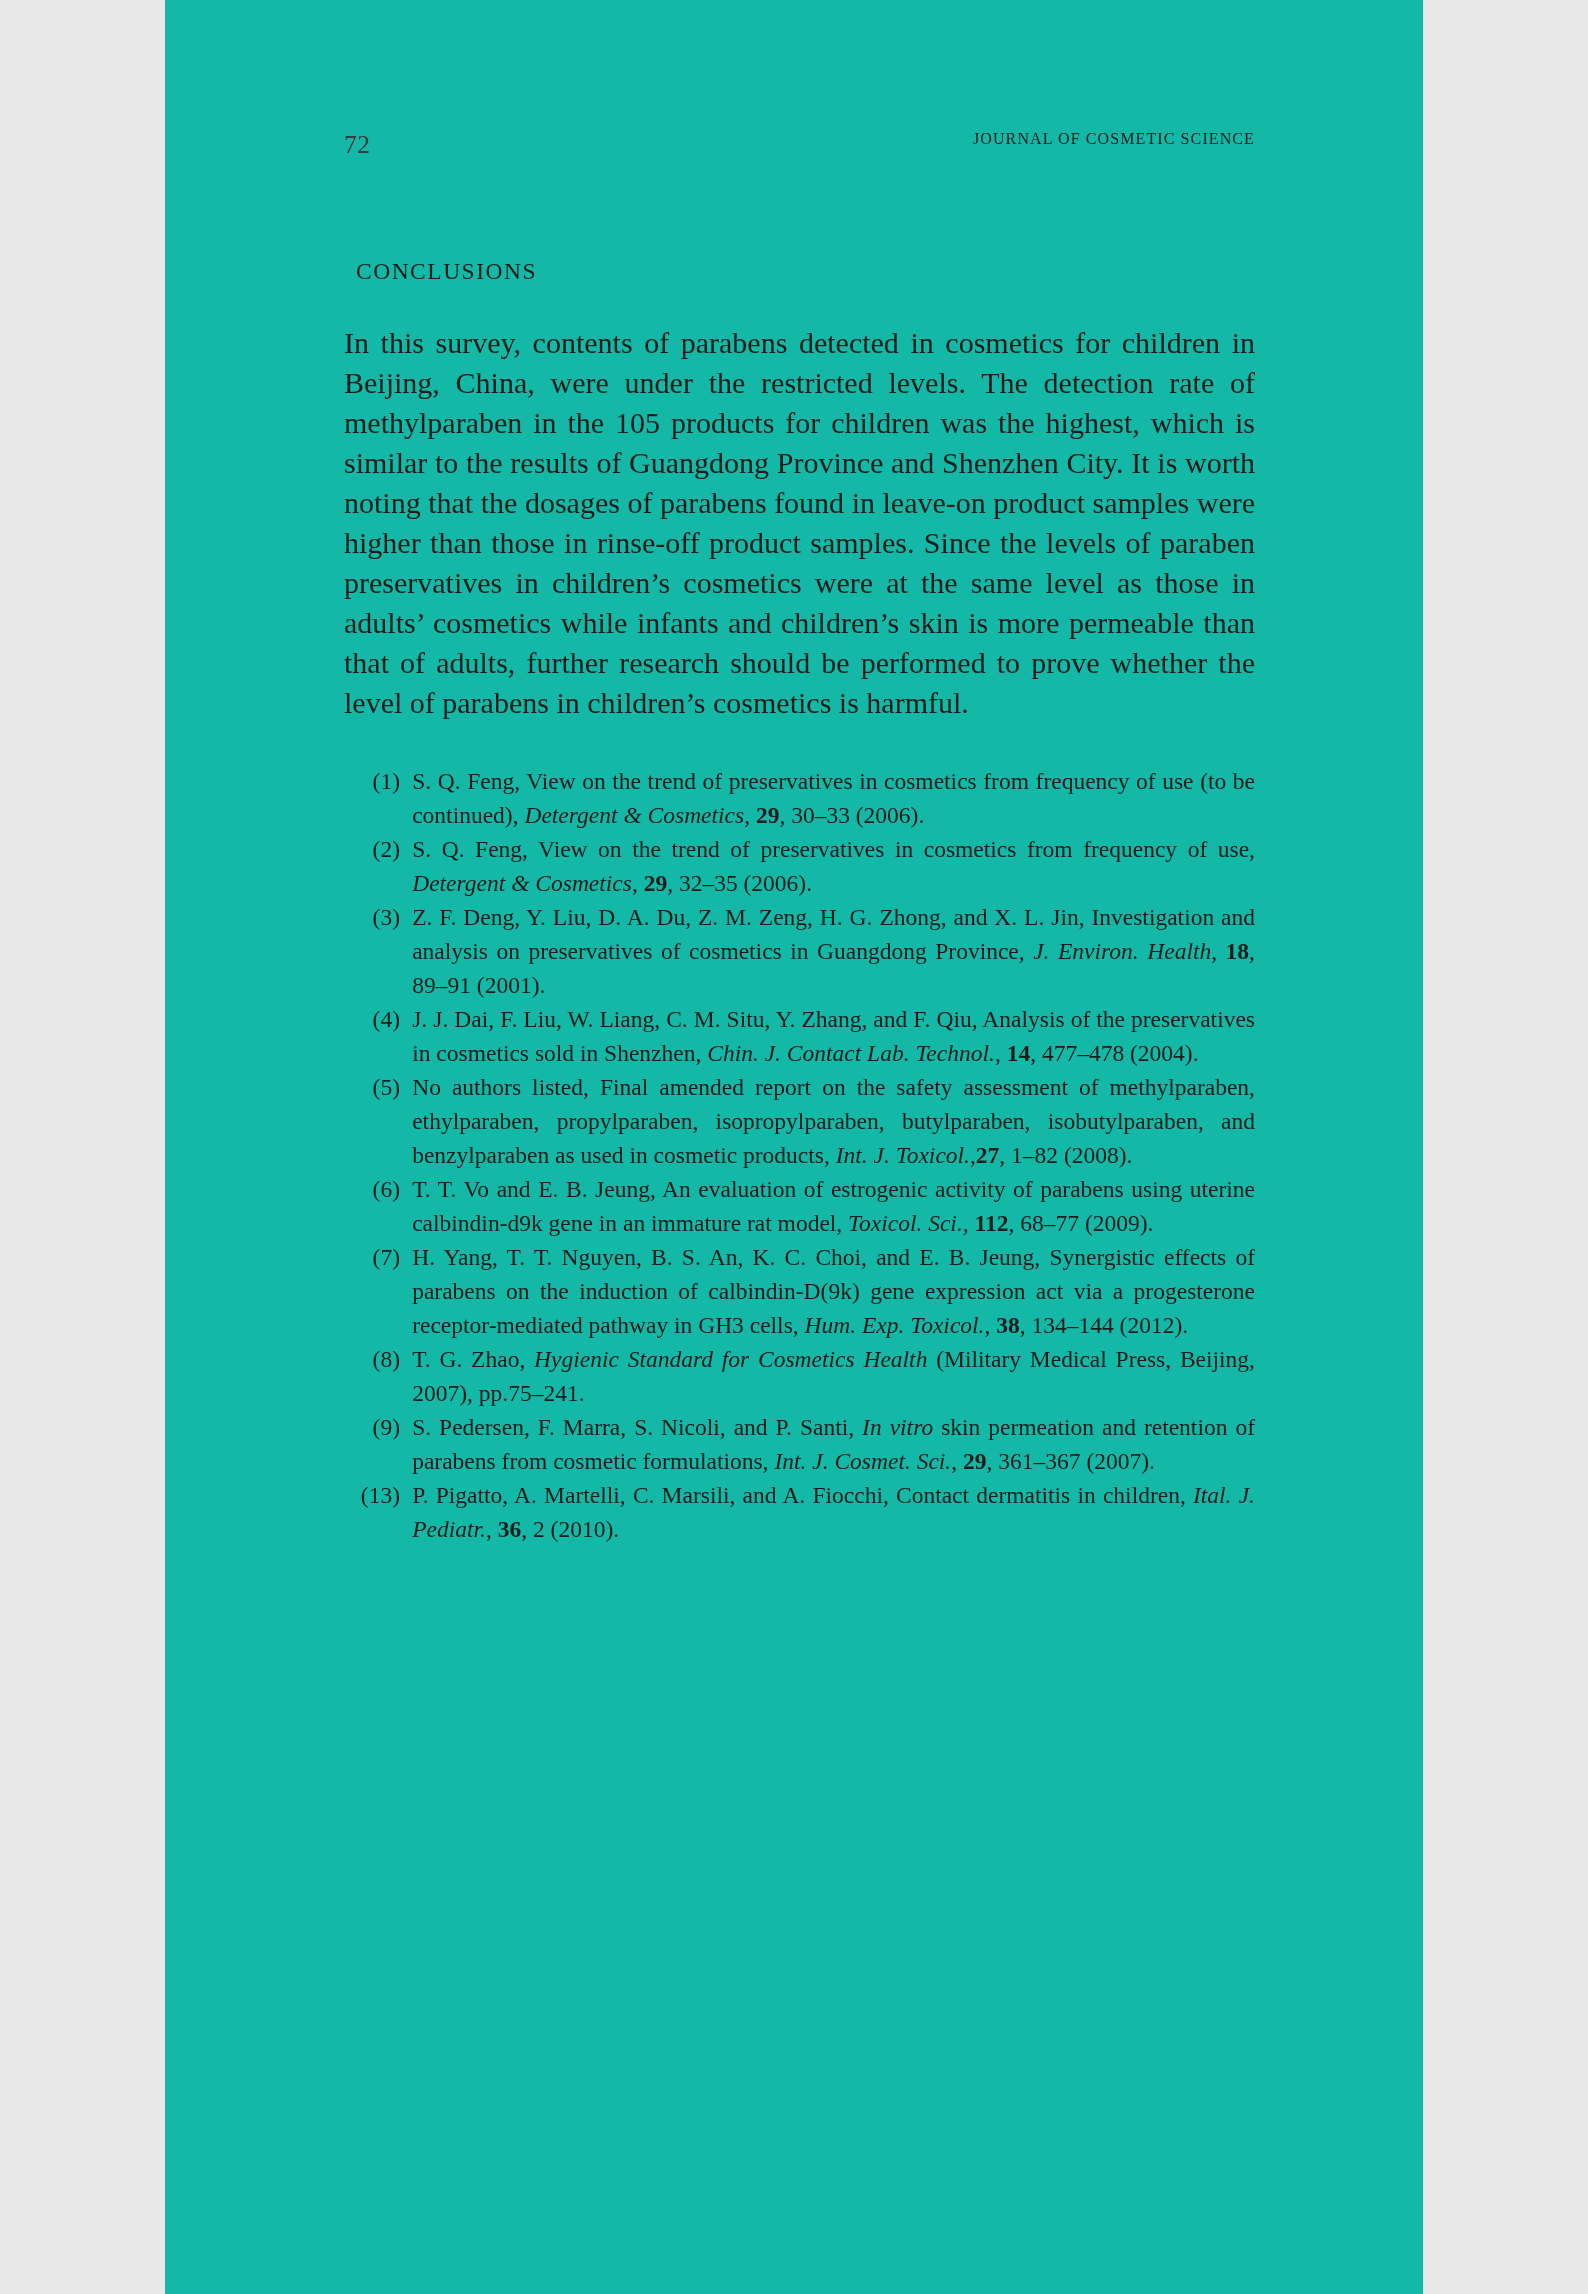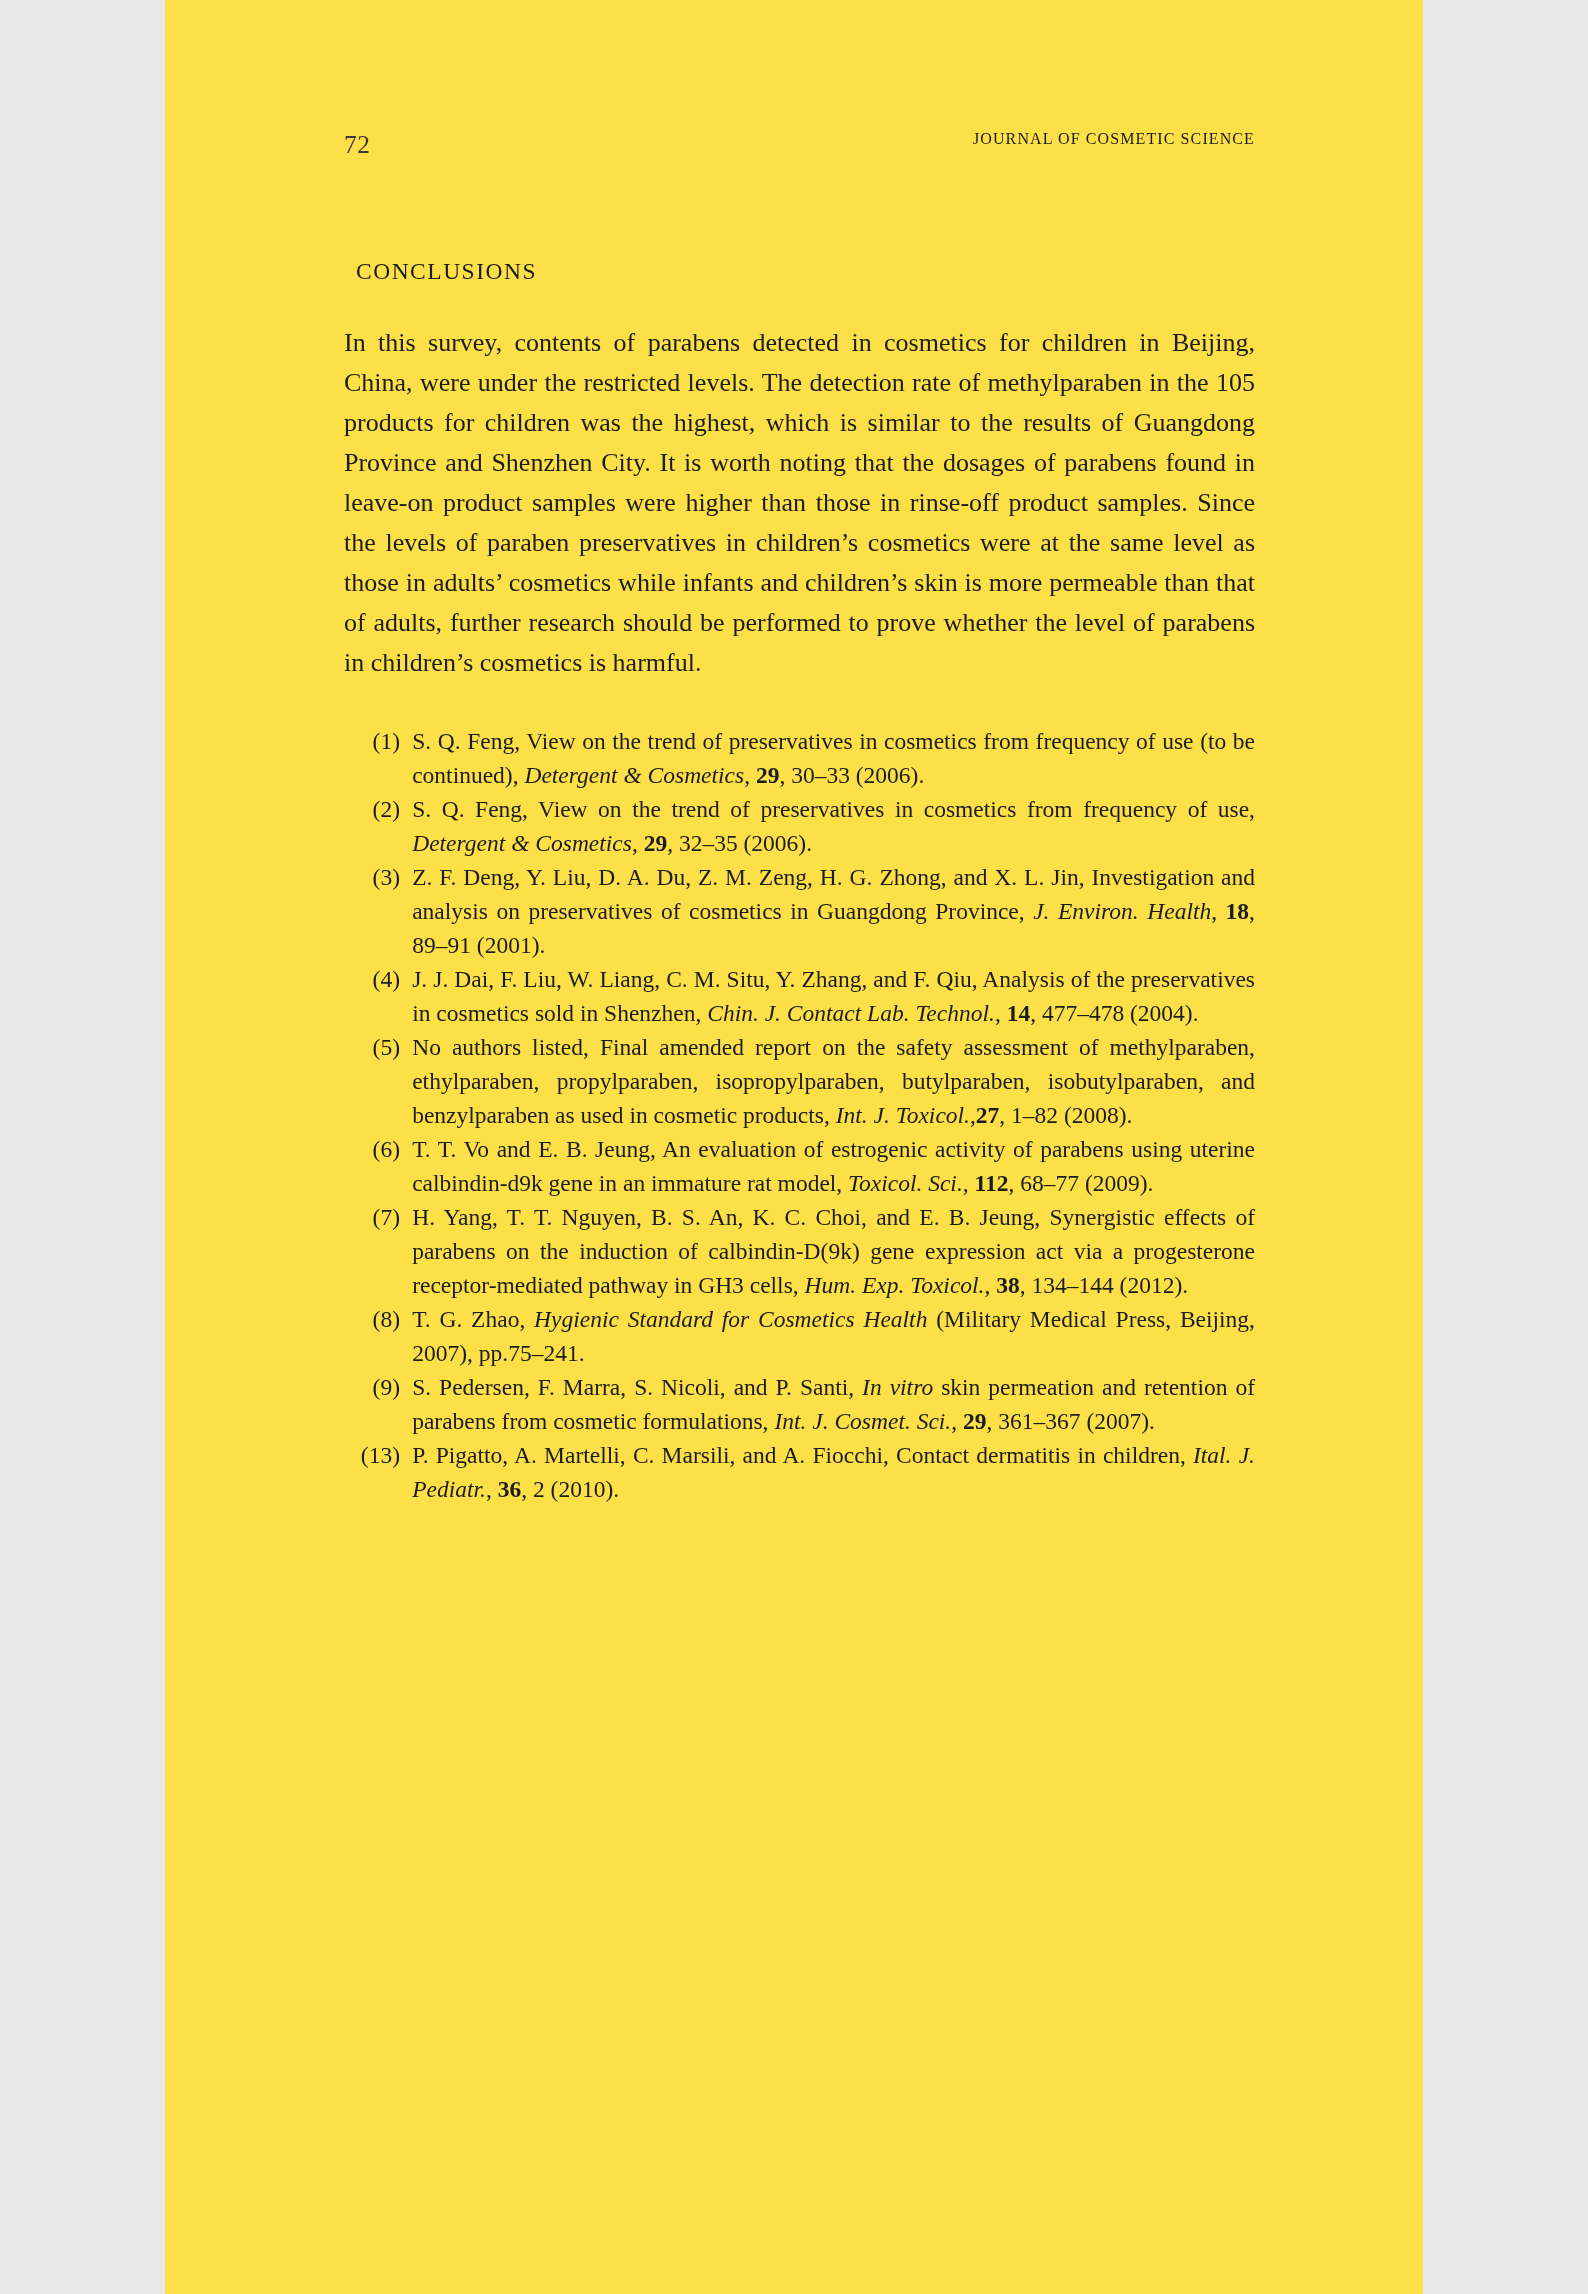--- a/index.html
+++ b/index.html
@@ -5,21 +5,21 @@
   html, body {
     margin: 0;
     padding: 0;
     background: #e8e8e8;
   }
   .page {
     position: relative;
     width: 1258px;
     height: 2295px;
     margin: 0 auto;
-    background: #fde047;
+    background: #14b8a6;
     font-family: "Liberation Serif", "DejaVu Serif", serif;
     color: #1c1c1c;
     overflow: hidden;
     box-sizing: border-box;
   }
   .content {
     padding: 0 168px 0 179px; 
     box-sizing: border-box;
   }
   
@@ -53,21 +53,21 @@
   }
   .conclusions-section .section-heading {
     margin-top: 90px;
   }
   .references-section .section-heading {
     margin-top: 111px;
   }
   
   .body-text {
     margin: 38px 0 0 0;
-    font-size: 26px;
+    font-size: 30px;
     line-height: 40px;
     text-align: justify;
     color: #1c1c1c;
   }
   
   .reference-list {
     list-style: none;
     margin: 41px 0 0 0;
     padding: 0;
   }

